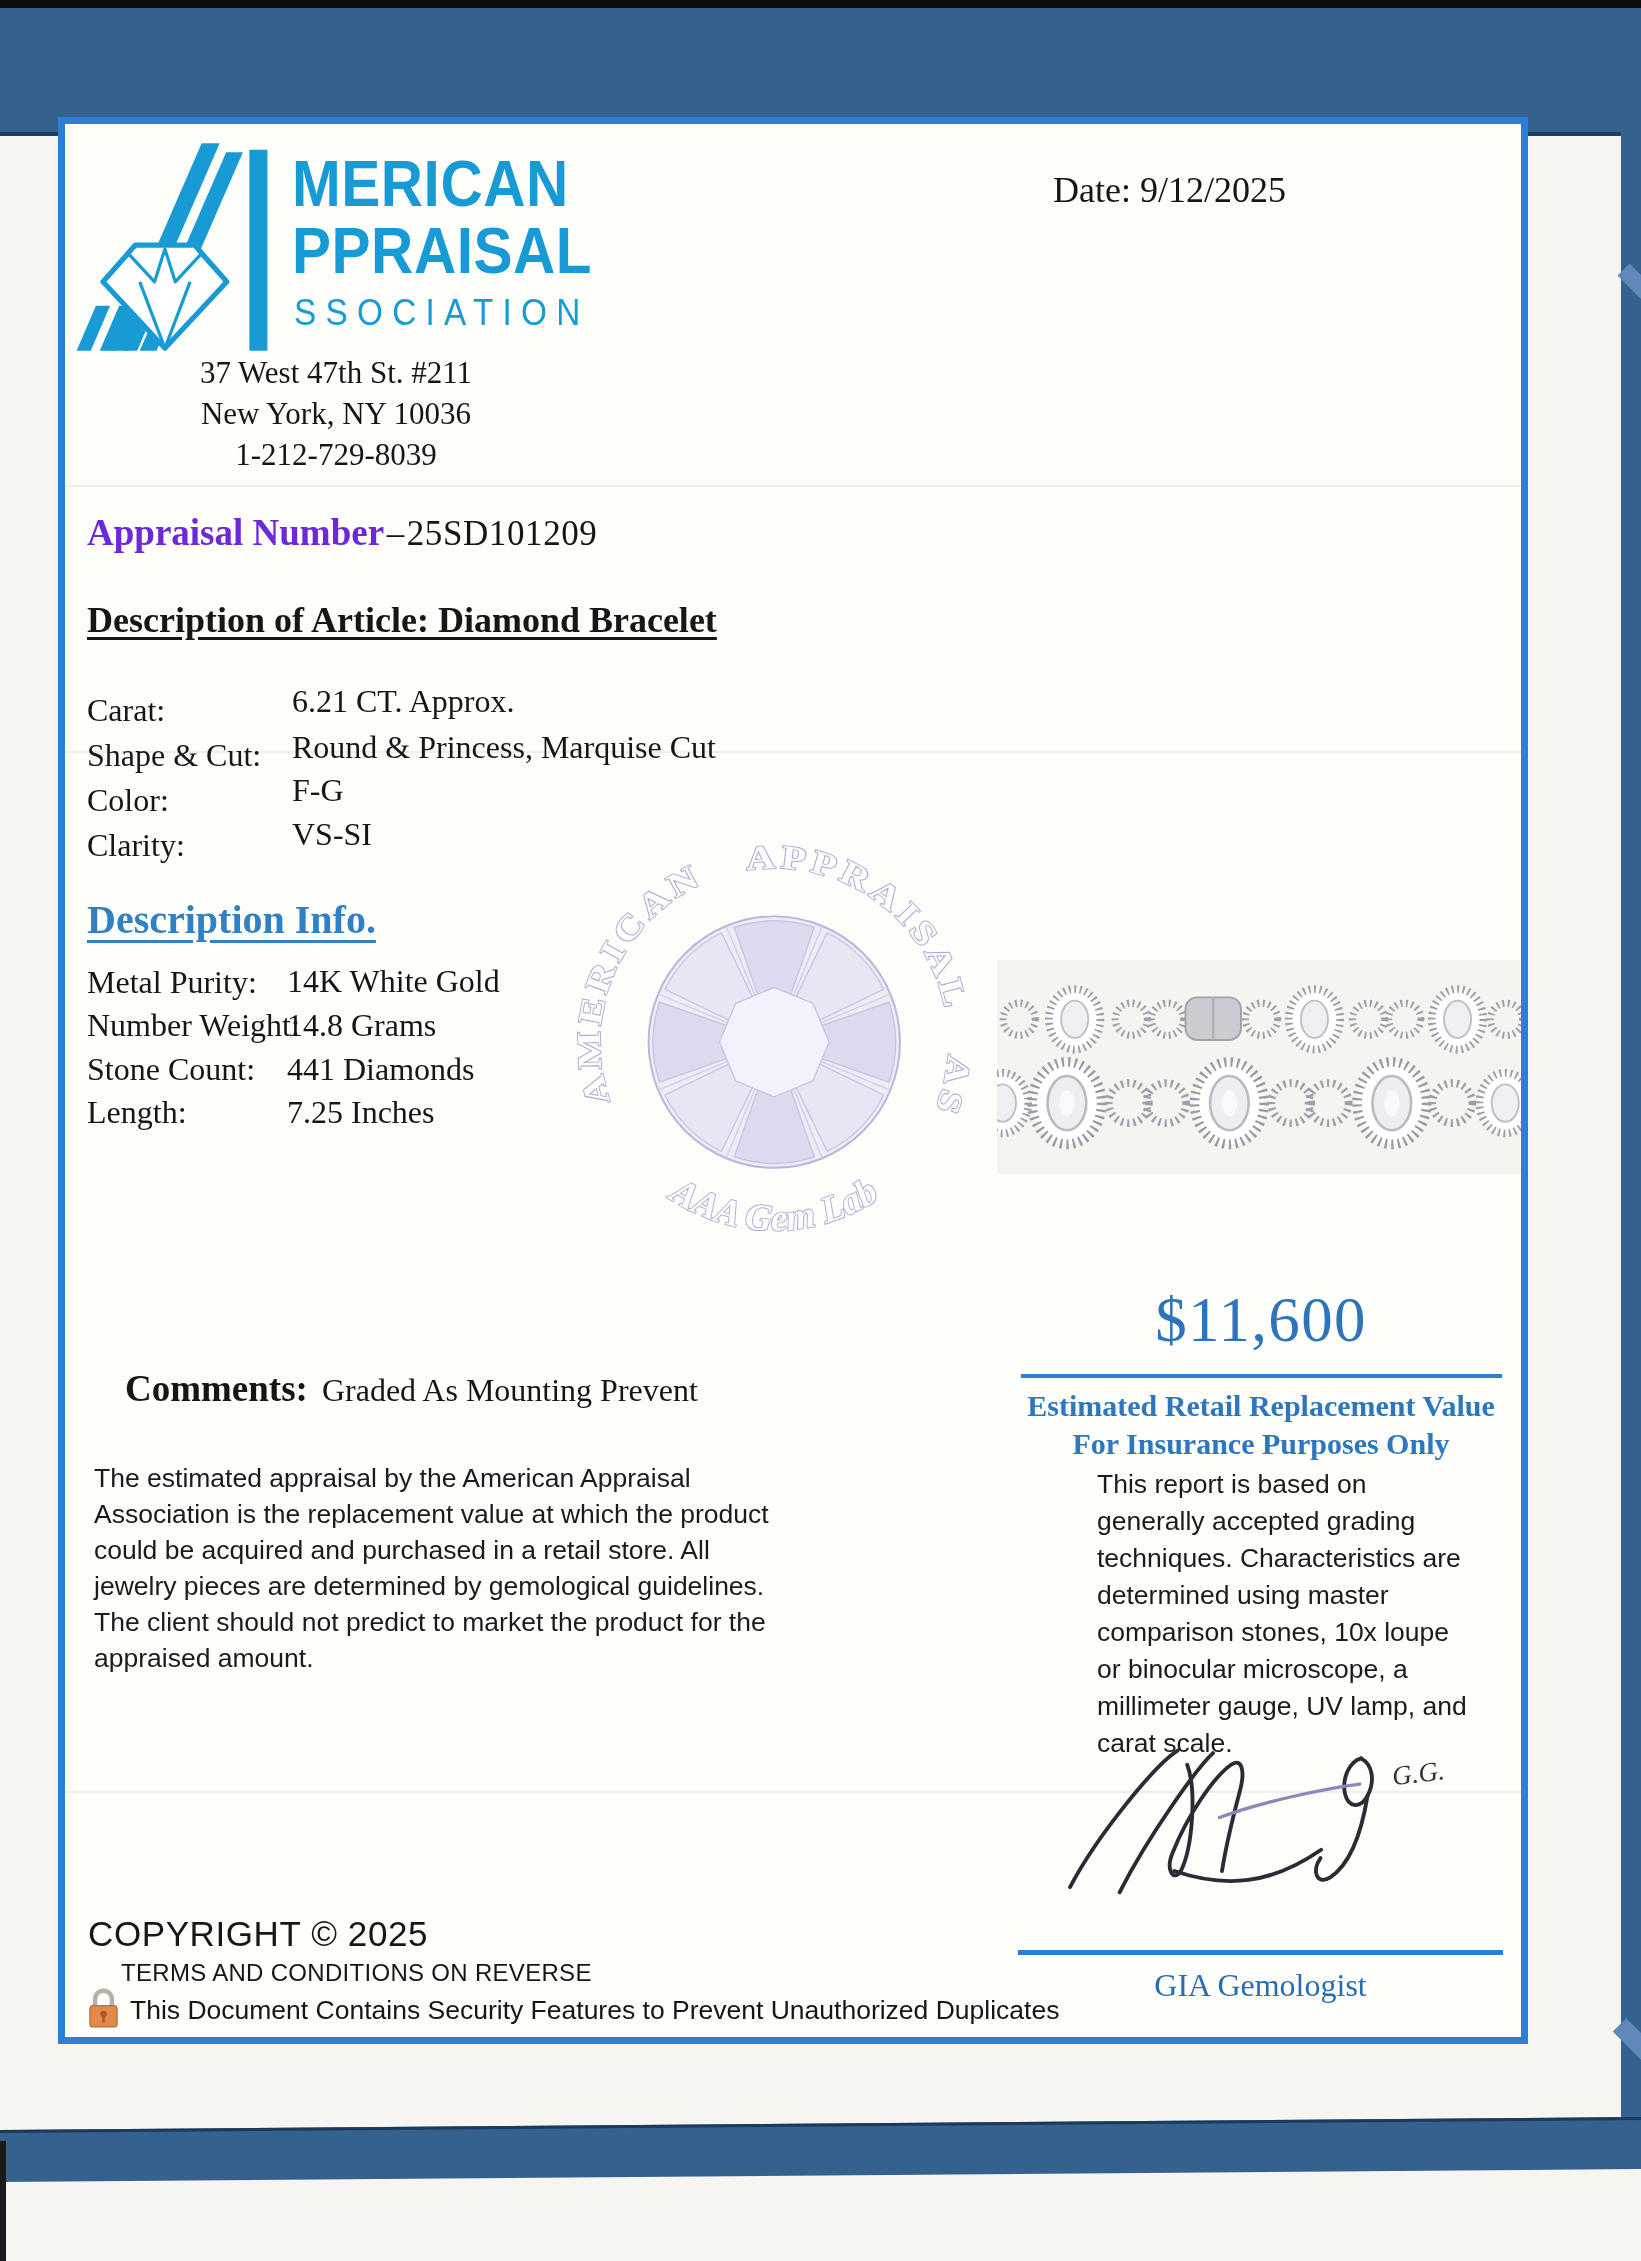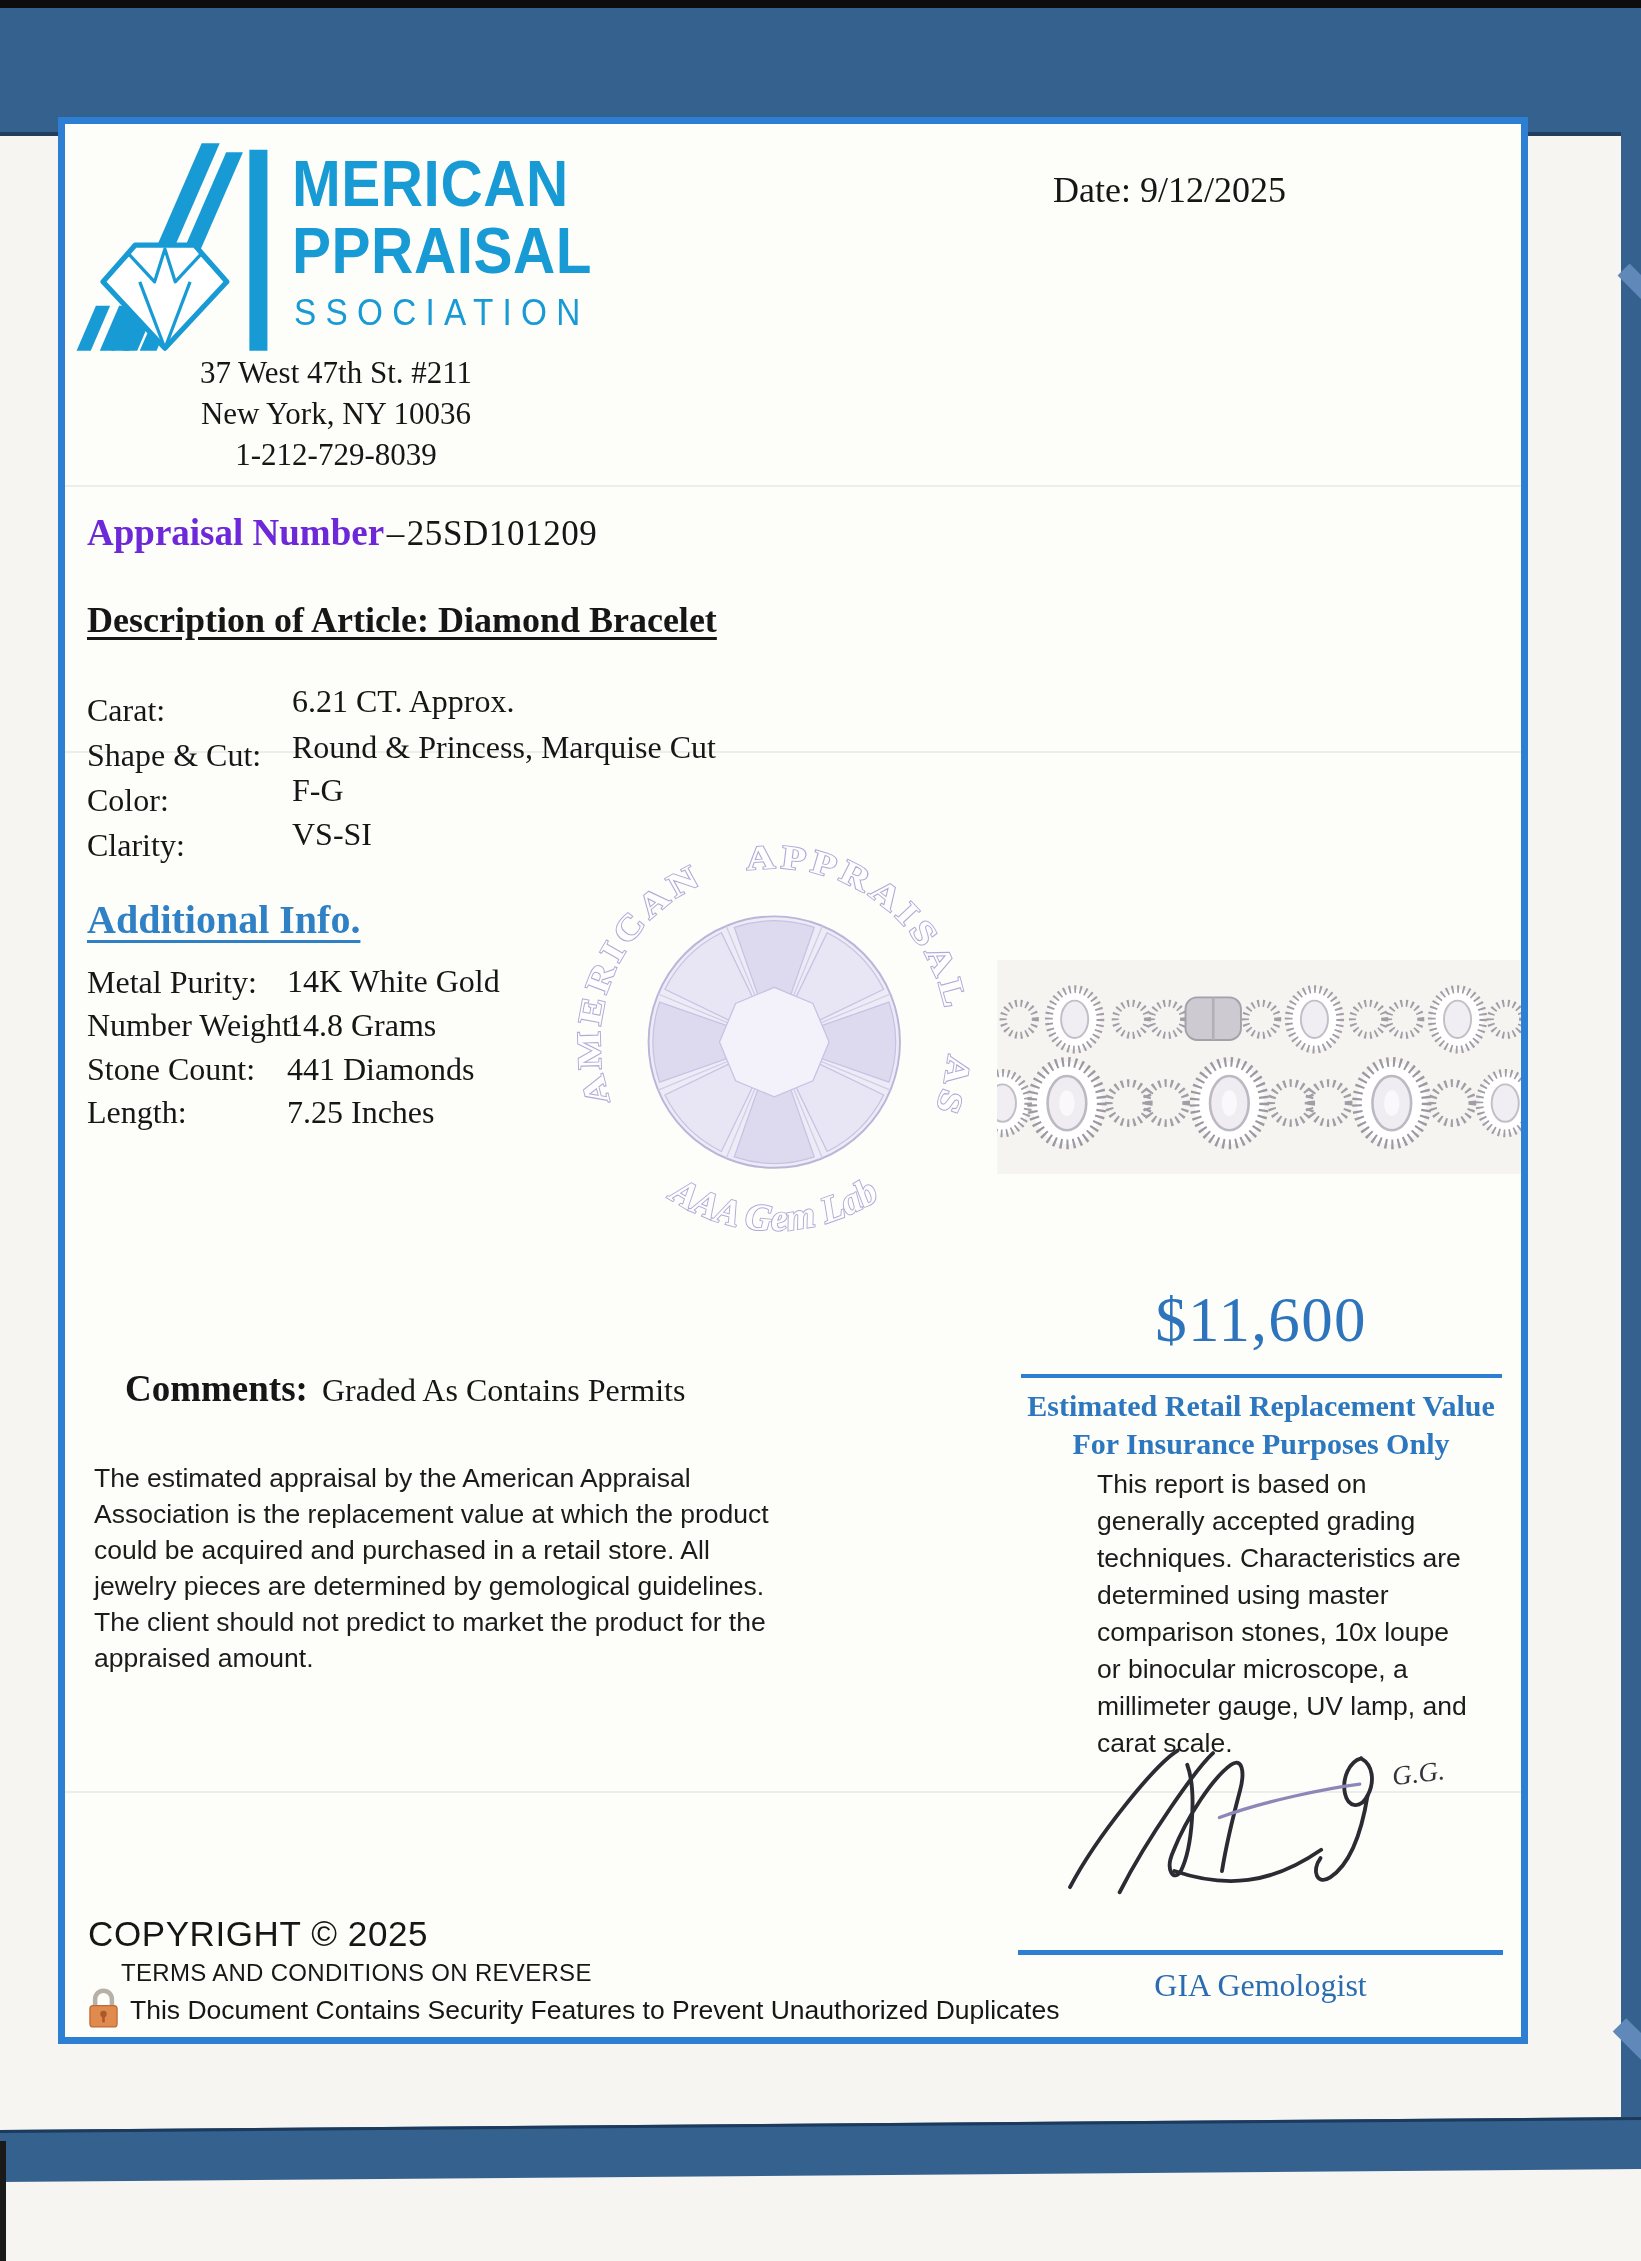--- a/index.html
+++ b/index.html
@@ -129,21 +129,21 @@
 
   <div class="abs spec-label" style="left:87px;top:692px;">Carat:</div>
   <div class="abs spec-value" style="left:292px;top:683px;">6.21 CT. Approx.</div>
   <div class="abs spec-label" style="left:87px;top:737px;">Shape &amp; Cut:</div>
   <div class="abs spec-value" style="left:292px;top:729px;">Round &amp; Princess, Marquise Cut</div>
   <div class="abs spec-label" style="left:87px;top:782px;">Color:</div>
   <div class="abs spec-value" style="left:292px;top:772px;">F-G</div>
   <div class="abs spec-label" style="left:87px;top:827px;">Clarity:</div>
   <div class="abs spec-value" style="left:292px;top:816px;">VS-SI</div>
 
-  <div class="abs addl-heading" style="left:87px;top:896px;">Additional Info.</div>
+  <div class="abs addl-heading" style="left:87px;top:896px;">Description Info.</div>
   <div class="abs spec-label" style="left:87px;top:964px;">Metal Purity:</div>
   <div class="abs spec-value" style="left:287px;top:963px;">14K White Gold</div>
   <div class="abs spec-label" style="left:87px;top:1007px;">Number Weight:</div>
   <div class="abs spec-value" style="left:287px;top:1007px;">14.8 Grams</div>
   <div class="abs spec-label" style="left:87px;top:1051px;">Stone Count:</div>
   <div class="abs spec-value" style="left:287px;top:1051px;">441 Diamonds</div>
   <div class="abs spec-label" style="left:87px;top:1094px;">Length:</div>
   <div class="abs spec-value" style="left:287px;top:1094px;">7.25 Inches</div>
 
   <svg class="abs wm" style="left:568px;top:829px;" width="419" height="452" viewBox="0 0 650 700">
@@ -234,21 +234,21 @@
 
   <div class="abs valuation" style="left:1016px;top:1284px;">
     <div class="val-amount">$11,600</div>
     <div class="val-divider"></div>
     <div class="val-line" style="margin-top:9px;">Estimated Retail Replacement Value</div>
     <div class="val-line">For Insurance Purposes Only</div>
   </div>
 
   <div class="abs comments-row" style="left:87px;top:1367px;">
     <span class="comments-label">Comments:</span>
-    <span class="comments-value">Graded As Contains Permits</span>
+    <span class="comments-value">Graded As Mounting Prevent</span>
   </div>
 
   <div class="abs para para-left" style="left:94px;top:1460px;">The estimated appraisal by the American Appraisal Association is the replacement value at which the product could be acquired and purchased in a retail store. All jewelry pieces are determined by gemological guidelines. The client should not predict to market the product for the appraised amount.</div>
 
   <div class="abs para para-right" style="left:1097px;top:1466px;">This report is based on generally accepted grading techniques. Characteristics are determined using master comparison stones, 10x loupe or binocular microscope, a millimeter gauge, UV lamp, and carat scale.</div>
 
   <svg class="abs" style="left:1058px;top:1739px;" width="413" height="161" viewBox="0 0 640 250">
     <g fill="none" stroke="#2b2b33" stroke-width="6" stroke-linecap="round">
       <path d="M18 230 C60 150 150 40 185 18"></path>
       <path d="M95 238 C140 150 215 45 240 22"></path>

